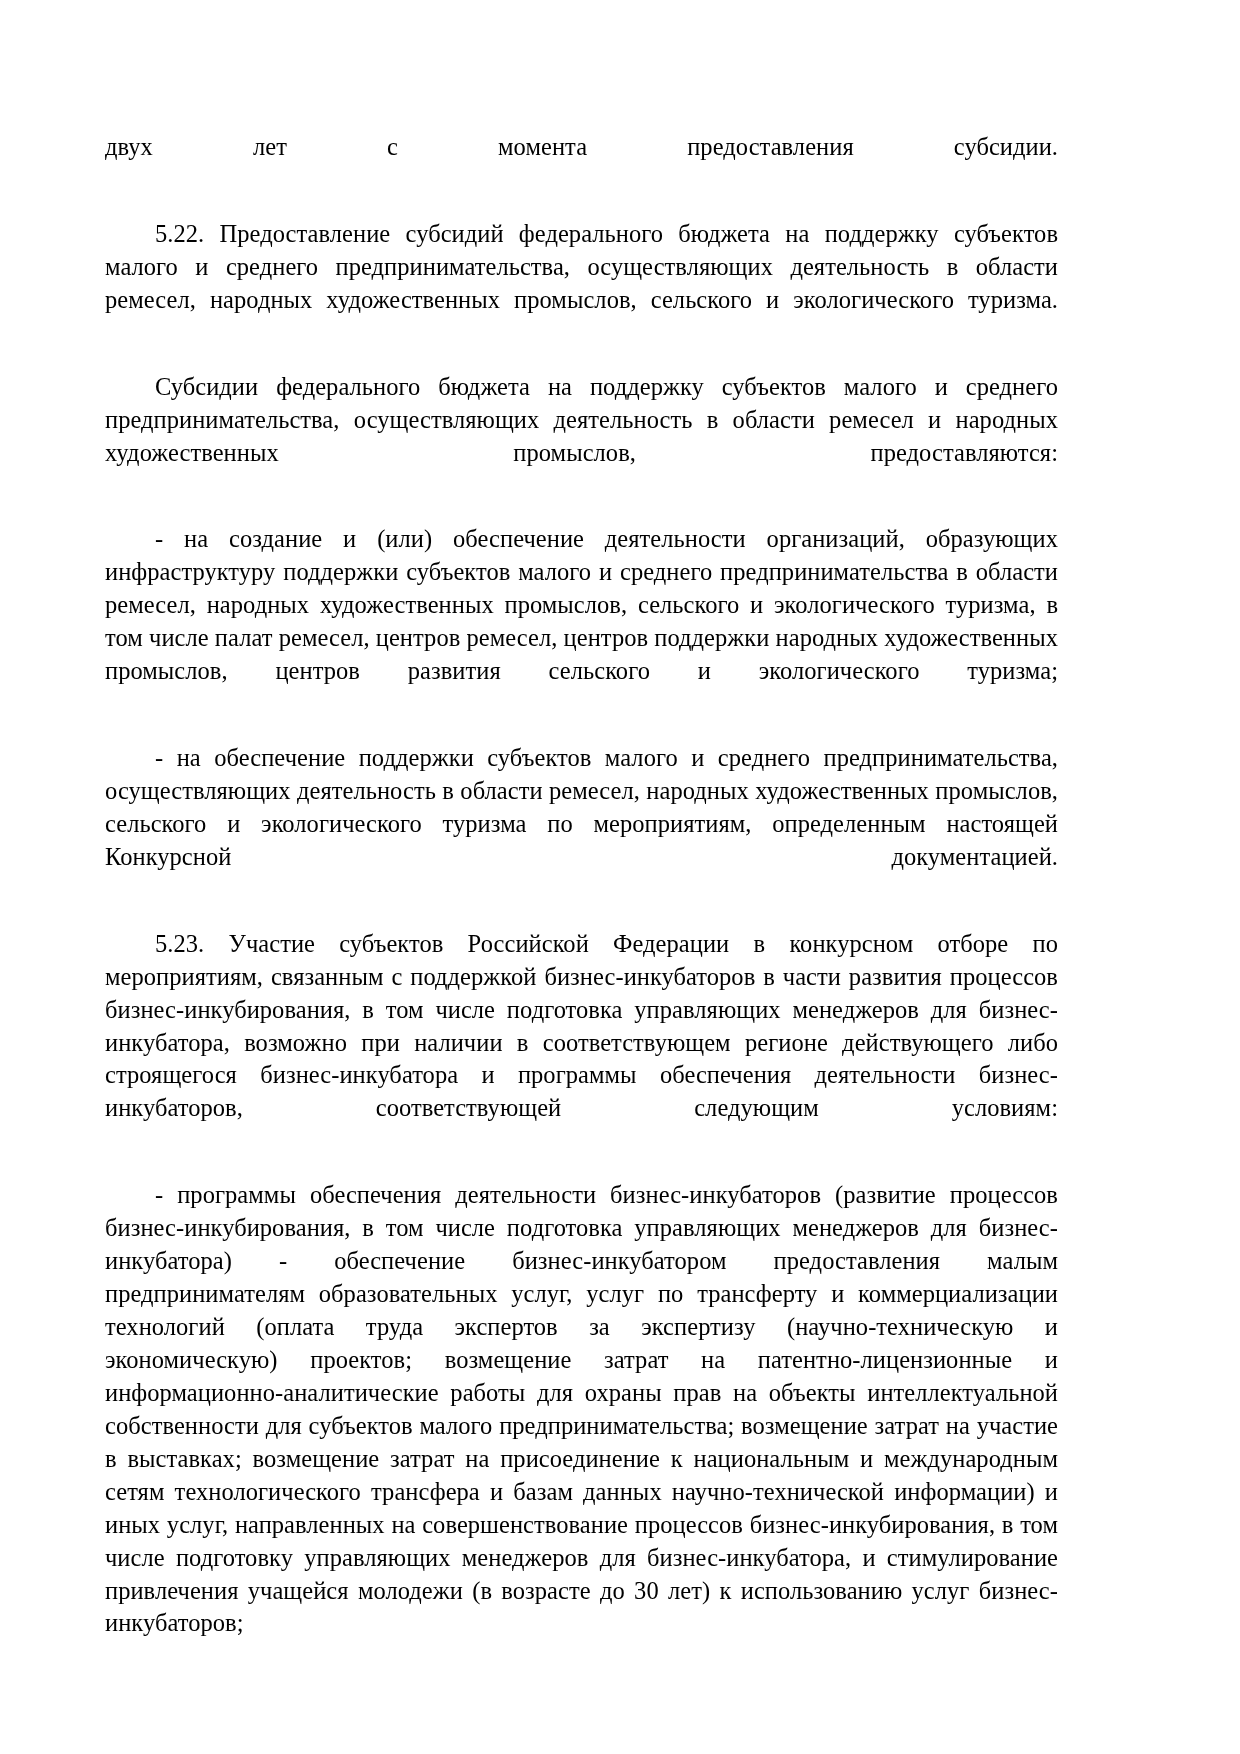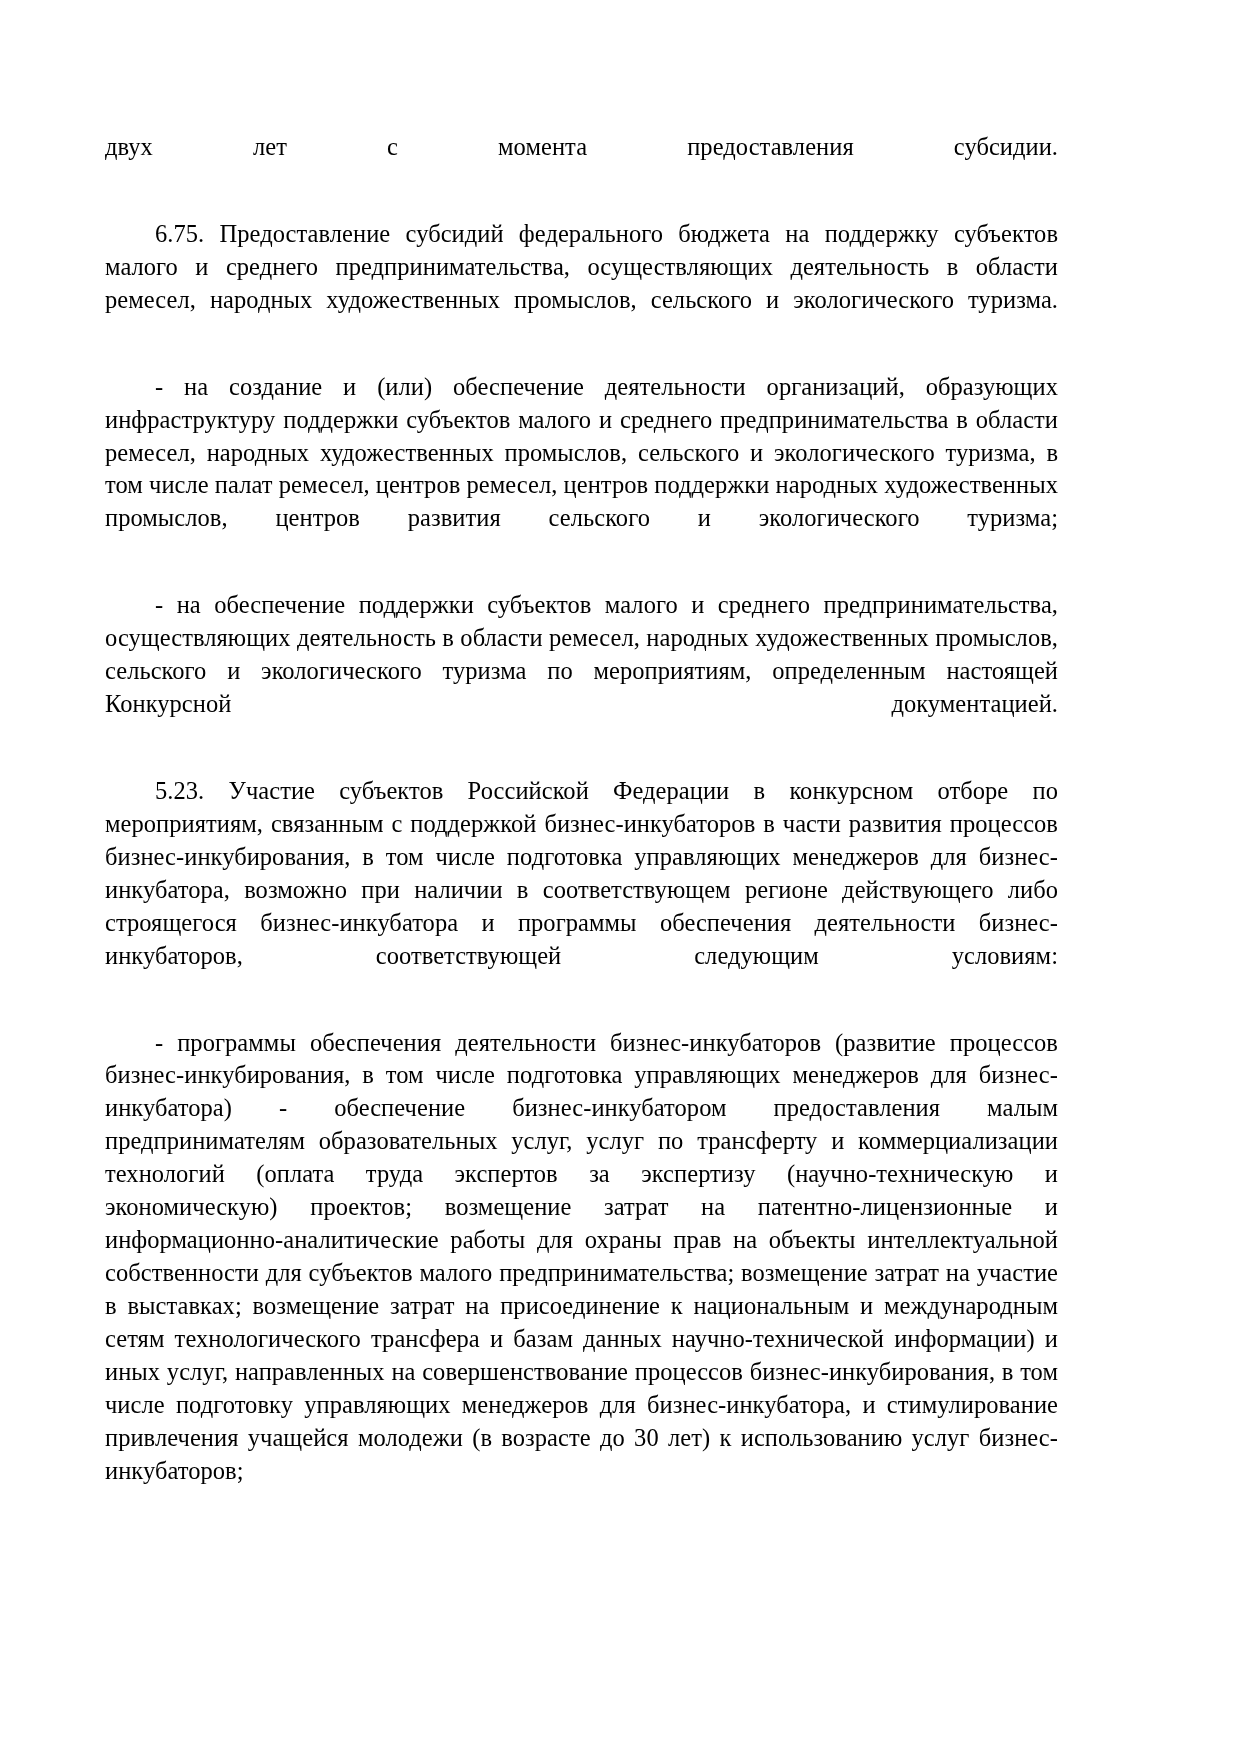--- a/index.html
+++ b/index.html
@@ -52,22 +52,23 @@
 </style>
 </head>
 <body>
 
 <div class="page">
   <div class="text-column">
 
     <p class="para">двух лет с момента предоставления субсидии.</p>
 
 
-    <p class="para indent">6.75. Предоставление субсидий федерального бюджета на поддержку субъектов малого и среднего предпринимательства, осуществляющих деятельность в области ремесел, народных художественных промыслов, сельского и экологического туризма.</p>
+    <p class="para indent">5.22. Предоставление субсидий федерального бюджета на поддержку субъектов малого и среднего предпринимательства, осуществляющих деятельность в области ремесел, народных художественных промыслов, сельского и экологического туризма.</p>
 
+    <p class="para indent">Субсидии федерального бюджета на поддержку субъектов малого и среднего предпринимательства, осуществляющих деятельность в области ремесел и народных художественных промыслов, предоставляются:</p>
 
     <p class="para indent">- на создание и (или) обеспечение деятельности организаций, образующих инфраструктуру поддержки субъектов малого и среднего предпринимательства в области ремесел, народных художественных промыслов, сельского и экологического туризма, в том числе палат ремесел, центров ремесел, центров поддержки народных художественных промыслов, центров развития сельского и экологического туризма;</p>
 
     <p class="para indent">- на обеспечение поддержки субъектов малого и среднего предпринимательства, осуществляющих деятельность в области ремесел, народных художественных промыслов, сельского и экологического туризма по мероприятиям, определенным настоящей Конкурсной документацией.</p>
 
     <p class="para indent">5.23. Участие субъектов Российской Федерации в конкурсном отборе по мероприятиям, связанным с поддержкой бизнес-инкубаторов в части развития процессов бизнес-инкубирования, в том числе подготовка управляющих менеджеров для бизнес-инкубатора, возможно при наличии в соответствующем регионе действующего либо строящегося бизнес-инкубатора и программы обеспечения деятельности бизнес-инкубаторов, соответствующей следующим условиям:</p>
 
     <p class="para indent">- программы обеспечения деятельности бизнес-инкубаторов (развитие процессов бизнес-инкубирования, в том числе подготовка управляющих менеджеров для бизнес-инкубатора) - обеспечение бизнес-инкубатором предоставления малым предпринимателям образовательных услуг, услуг по трансферту и коммерциализации технологий (оплата труда экспертов за экспертизу (научно-техническую и экономическую) проектов; возмещение затрат на патентно-лицензионные и информационно-аналитические работы для охраны прав на объекты интеллектуальной собственности для субъектов малого предпринимательства; возмещение затрат на участие в выставках; возмещение затрат на присоединение к национальным и международным сетям технологического трансфера и базам данных научно-технической информации) и иных услуг, направленных на совершенствование процессов бизнес-инкубирования, в том числе подготовку управляющих менеджеров для бизнес-инкубатора, и стимулирование привлечения учащейся молодежи (в возрасте до 30 лет) к использованию услуг бизнес-инкубаторов;</p>
 
   </div>

